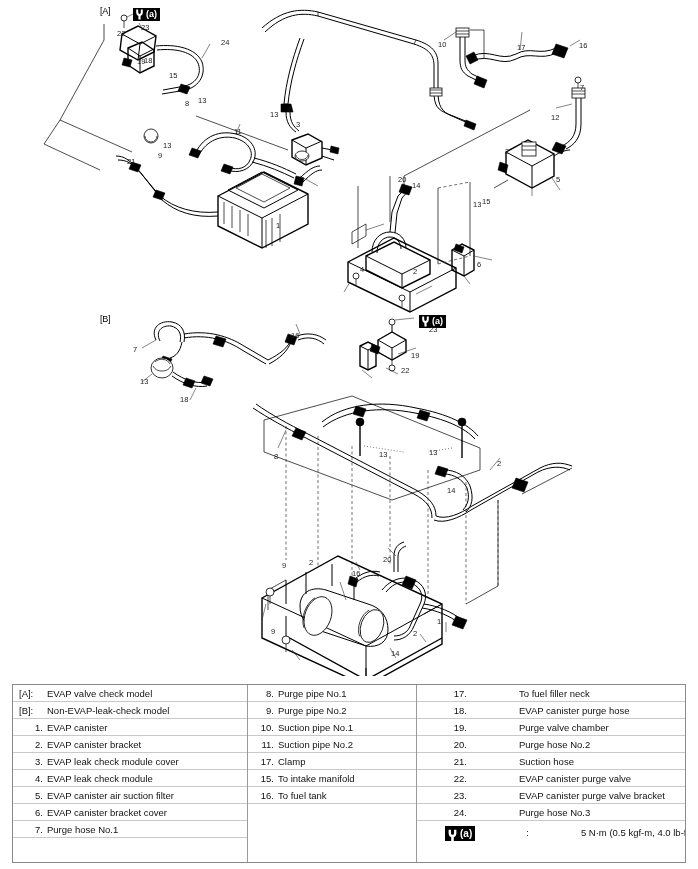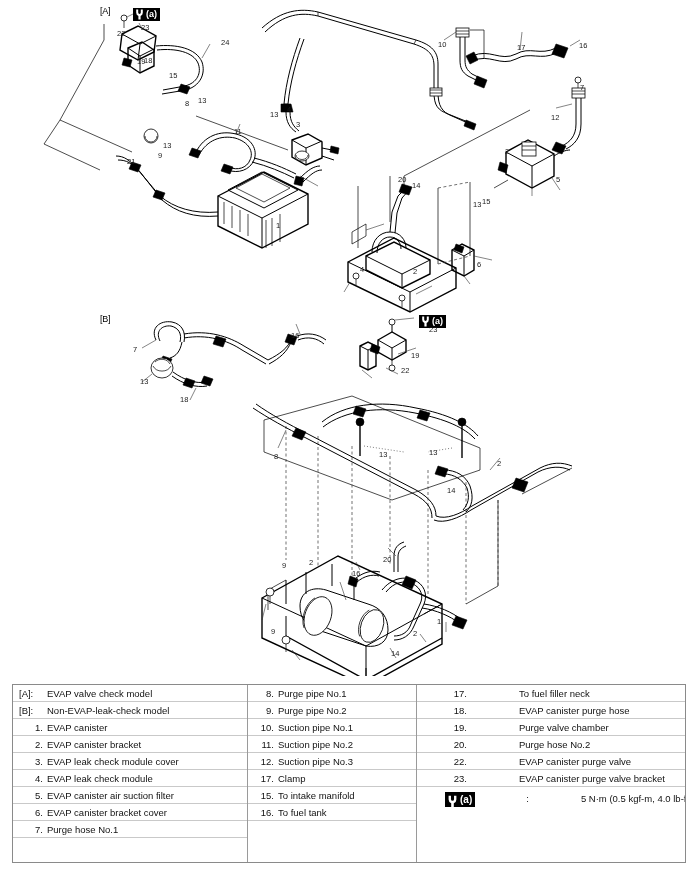--- a/index.html
+++ b/index.html
@@ -616,24 +616,20 @@
       </div>
       <div class="legend-row">
         <span class="row-num">10.</span>
         <span class="row-text">Suction pipe No.1</span>
       </div>
       <div class="legend-row">
         <span class="row-num">11.</span>
         <span class="row-text">Suction pipe No.2</span>
       </div>
       <div class="legend-row">
-        <span class="row-num">12.</span>
-        <span class="row-text">Suction pipe No.3</span>
-      </div>
-      <div class="legend-row">
         <span class="row-num">17.</span>
         <span class="row-text">Clamp</span>
       </div>
       <div class="legend-row">
         <span class="row-num">15.</span>
         <span class="row-text">To intake manifold</span>
       </div>
       <div class="legend-row">
         <span class="row-num">16.</span>
         <span class="row-text">To fuel tank</span>
@@ -652,26 +648,34 @@
       </div>
       <div class="legend-row">
         <span class="row-num">19.</span>
         <span class="row-text">Purge valve chamber</span>
       </div>
       <div class="legend-row">
         <span class="row-num">20.</span>
         <span class="row-text">Purge hose No.2</span>
       </div>
       <div class="legend-row">
+        <span class="row-num">21.</span>
+        <span class="row-text">Suction hose</span>
+      </div>
+      <div class="legend-row">
         <span class="row-num">22.</span>
         <span class="row-text">EVAP canister purge valve</span>
       </div>
       <div class="legend-row">
         <span class="row-num">23.</span>
         <span class="row-text">EVAP canister purge valve bracket</span>
+      </div>
+      <div class="legend-row">
+        <span class="row-num">24.</span>
+        <span class="row-text">Purge hose No.3</span>
       </div>
 
       <div class="legend-row torque-row">
         <span class="torque-inline">
           <span class="wrench">
             <svg viewBox="0 0 11 11" width="13" height="13" aria-hidden="true">
               <path d="M2.2,0.6 h2.0 v3.0 a1.3,1.3 0 0 0 2.6,0 v-3.0 h2.0 v3.2 a3.3,3.3 0 0 1 -2.2,3.1 v3.5 h-2.2 v-3.5 a3.3,3.3 0 0 1 -2.2,-3.1 z" fill="#ffffff"></path>
             </svg>
           </span>
           <span class="tq-letter">(a)</span>

